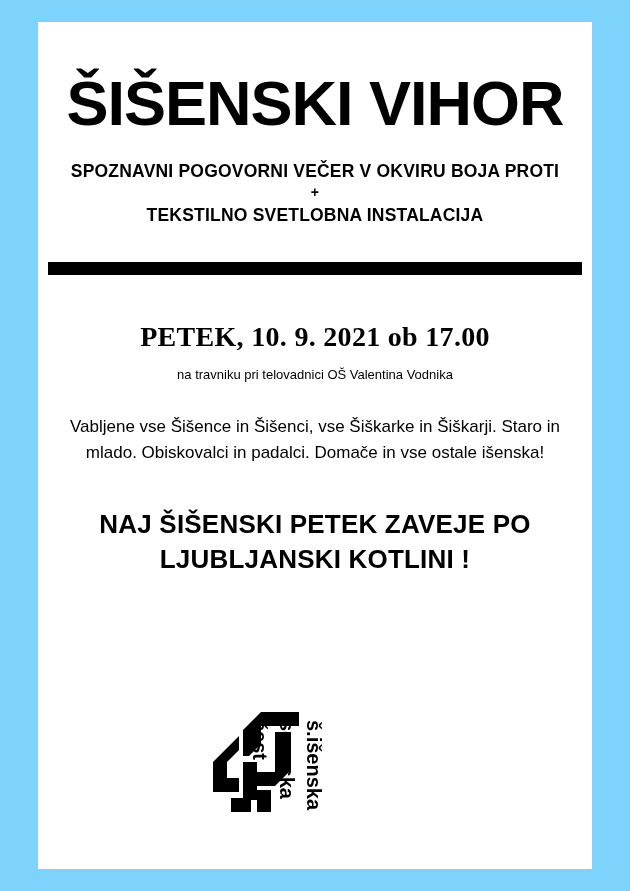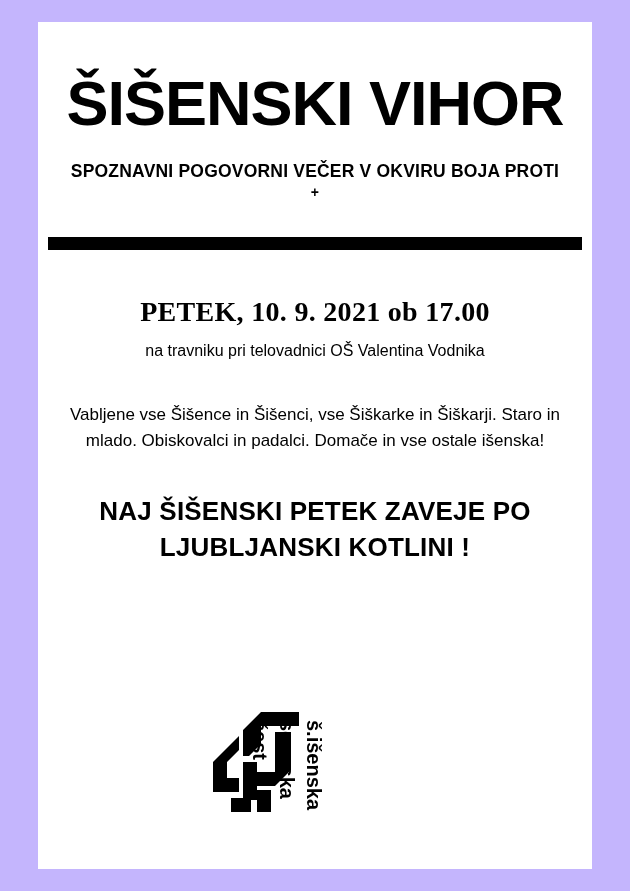--- a/index.html
+++ b/index.html
@@ -10,21 +10,21 @@
   body {
     width: 630px;
     height: 891px;
     overflow: hidden;
     font-family: "Liberation Sans", sans-serif;
   }
   .poster {
     position: relative;
     width: 630px;
     height: 891px;
-    background: #c4b5fd;
+    background: #7dd3fc;
     box-sizing: border-box;
     padding: 22px 38px;
   }
   .sheet {
     position: relative;
     width: 100%;
     height: 100%;
     background: #ffffff;
     box-sizing: border-box;
     padding: 28px 30px 18px 30px;
@@ -68,26 +68,26 @@
     margin-top: 46px;
     font-weight: bold;
     font-size: 28px;
     letter-spacing: 0.3px;
     color: #000000;
     text-align: center;
     font-family: Liberation Serif, serif;
   }
   .place-line {
     margin-top: 14px;
-    font-size: 16px;
+    font-size: 13px;
     color: #000000;
     text-align: left;
   }
   .invite {
-    margin-top: 42px;
+    margin-top: 32px;
     font-size: 17px;
     line-height: 1.55;
     color: #000000;
     text-align: center;
     width: 545px;
   }
   .shout {
     margin-top: 40px;
     font-weight: bold;
     font-size: 26px;
@@ -129,20 +129,21 @@
 <body>
 
 <div class="poster">
   <div class="sheet">
 
     <div class="title">ŠIŠENSKI VIHOR</div>
 
     <div class="subtitle-block">
       <div>SPOZNAVNI POGOVORNI VEČER V OKVIRU BOJA PROTI</div>
       <div class="subtitle-plus">+</div>
+      <div>TEKSTILNO SVETLOBNA INSTALACIJA</div>
     </div>
 
     <div class="rule"></div>
 
     <div class="date-line">PETEK, 10. 9. 2021 ob 17.00</div>
     <div class="place-line">na travniku pri telovadnici OŠ Valentina Vodnika</div>
 
     <div class="invite">
       <div>Vabljene vse Šišence in Šišenci, vse Šiškarke in Šiškarji. Staro in</div>
       <div>mlado. Obiskovalci in padalci. Domače in vse ostale išenska!</div>

